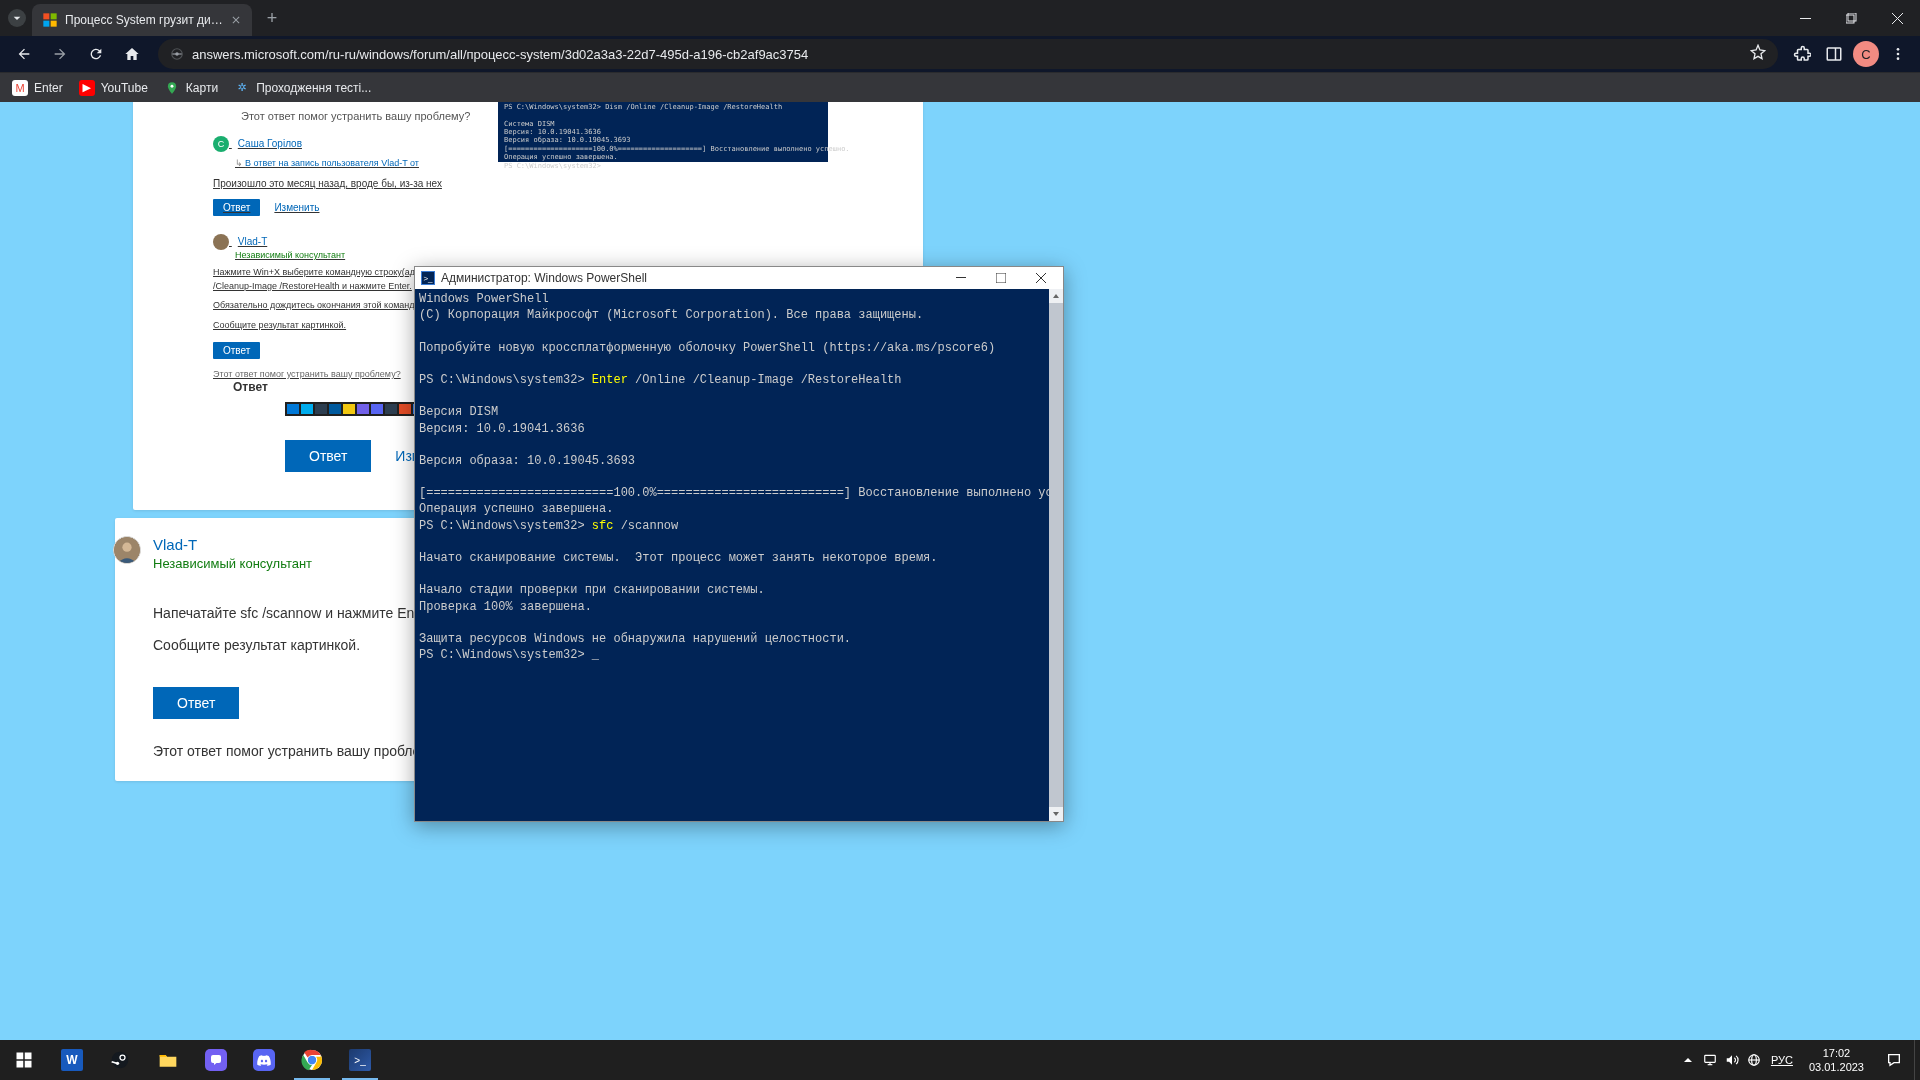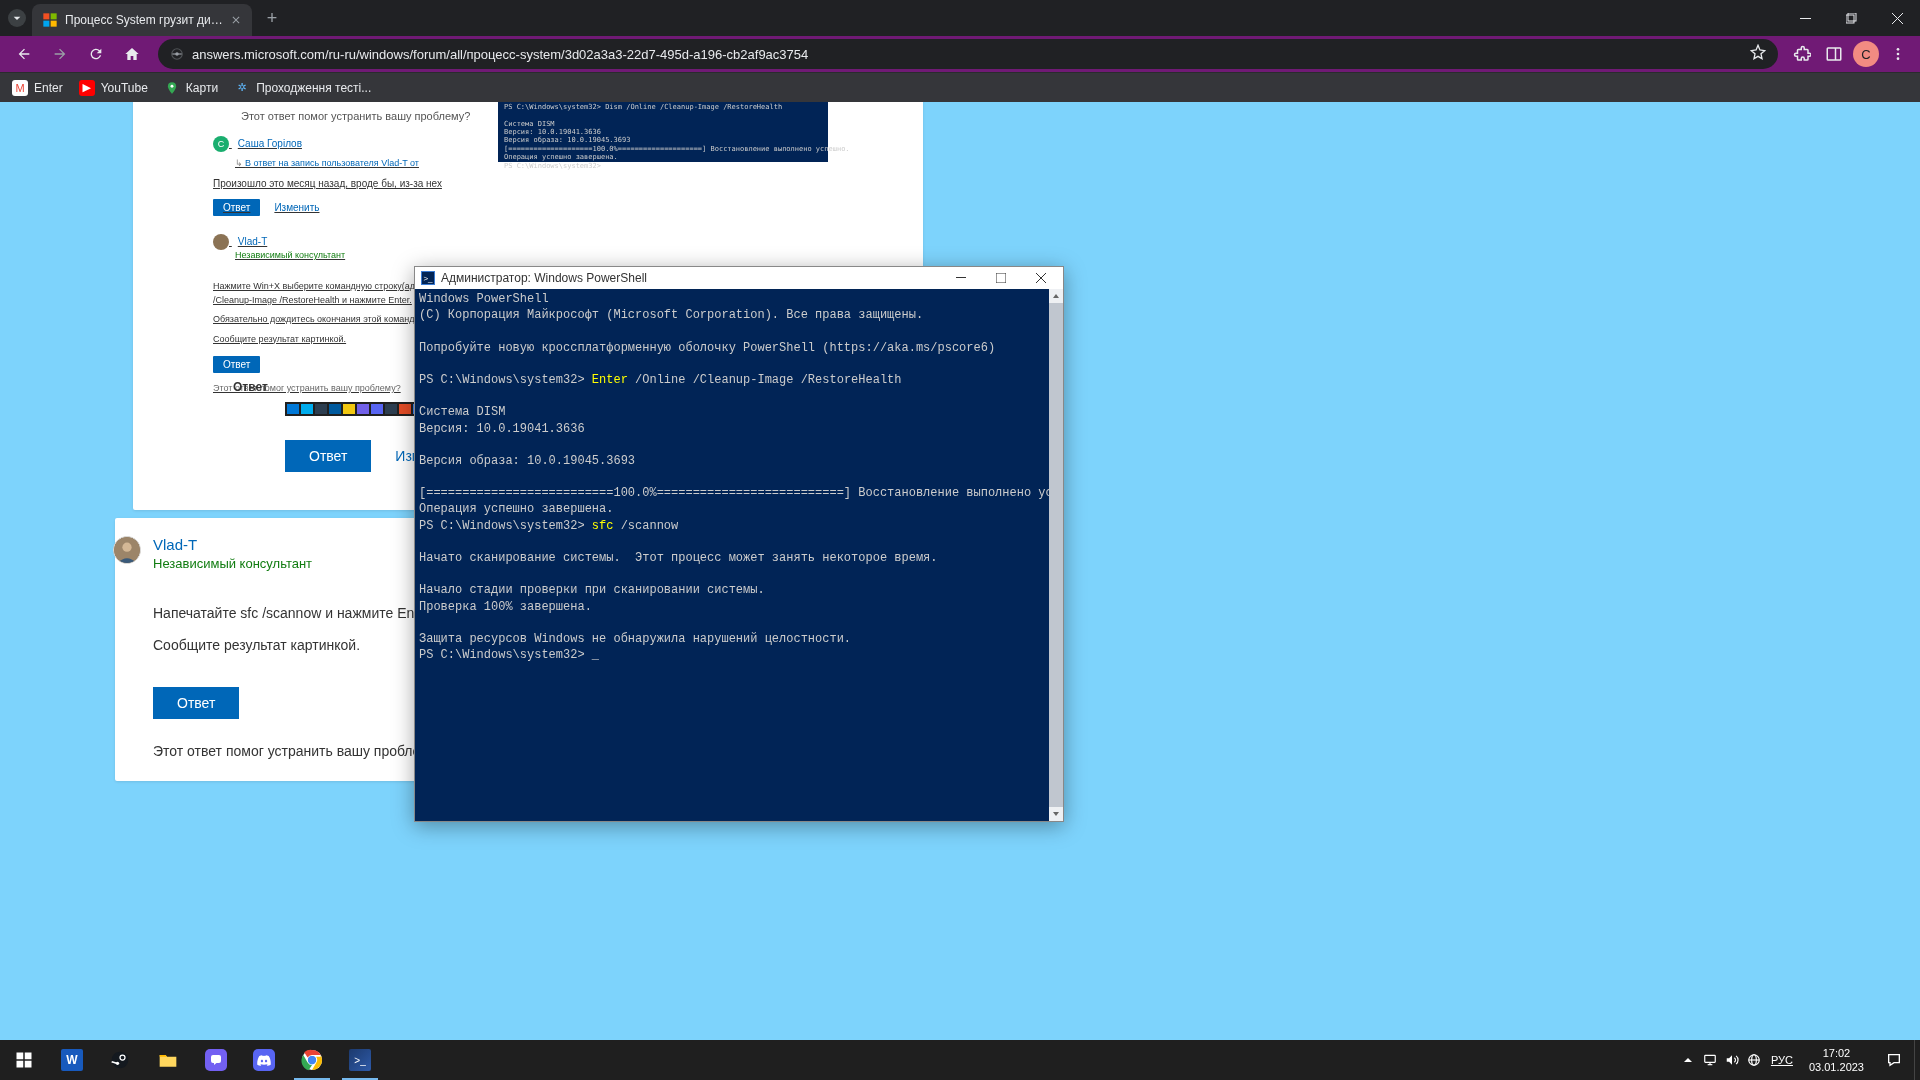--- a/index.html
+++ b/index.html
@@ -9,21 +9,21 @@
   .tab-dropdown { width: 18px; height: 18px; background: #3c4043; border-radius: 50%; display: flex; align-items: center; justify-content: center; margin-right: 6px; cursor: pointer; }
   .tab-dropdown svg { fill: #e8eaed; }
   .chrome-tab { height: 32px; background: #35363a; border-radius: 8px 8px 0 0; display: flex; align-items: center; padding: 0 8px 0 10px; min-width: 200px; max-width: 220px; margin-top: 4px; }
   .chrome-tab .fav { width: 16px; height: 16px; margin-right: 7px; display:flex; align-items:center; justify-content:center;}
   .chrome-tab .title { color: #e8eaed; font-size: 12px; white-space: nowrap; overflow: hidden; text-overflow: ellipsis; flex: 1; }
   .chrome-tab .close { width: 16px; height: 16px; display: flex; align-items: center; justify-content: center; color: #9aa0a6; margin-left: 4px; cursor: pointer; }
   .newtab { width: 28px; height: 28px; display: flex; align-items: center; justify-content: center; color: #9aa0a6; margin-left: 6px; cursor: pointer; font-size: 18px;}
   .window-controls { margin-left: auto; display: flex; height: 36px; }
   .win-btn { width: 46px; display: flex; align-items: center; justify-content: center; color: #e8eaed; cursor: pointer; }
   
-  .chrome-toolbar { height: 36px; background: #701a75; display: flex; align-items: center; padding: 0 8px; gap: 4px; }
+  .chrome-toolbar { height: 36px; background: #0f172a; display: flex; align-items: center; padding: 0 8px; gap: 4px; }
   .nav-btn { width: 32px; height: 32px; border-radius: 50%; display: flex; align-items: center; justify-content: center; cursor: pointer; color: #9aa0a6; }
   .nav-btn.active { color: #e8eaed; }
   .omnibox { flex: 1; height: 30px; background: #202124; border-radius: 15px; display: flex; align-items: center; padding: 0 12px; margin: 0 6px; }
   .omnibox .lock { color: #9aa0a6; margin-right: 8px; display:flex; align-items:center;}
   .omnibox .url { color: #e8eaed; font-size: 13px; white-space: nowrap; overflow: hidden; }
   .omnibox .star { color: #e8eaed; margin-left: auto; }
   .ext-icon { width: 28px; height: 28px; display: flex; align-items: center; justify-content: center; color: #e8eaed; cursor: pointer;}
   .avatar-circle { width: 26px; height: 26px; border-radius: 50%; background: #f28b82; color:#202124; display:flex; align-items:center; justify-content:center; font-size:13px; font-weight:500;}
   
   .bookmarks-bar { height: 30px; background: #35363a; display: flex; align-items: center; padding: 0 12px; gap: 16px; border-top: 1px solid #2a2b2e;}
@@ -235,21 +235,21 @@
       <div style="margin:10px 0 0 0; display:flex; gap:14px; align-items:center;">
         <button class="btn-blue-sm">Ответ</button>
         <span class="link-sm">Изменить</span>
       </div>
     </div>
 
     <div style="margin:18px 0 0 80px; width:280px;" class="small-post">
       <span style="width:16px;height:16px;border-radius:50%;background:#8b7355;display:inline-block;vertical-align:middle;"></span>
       <span style="color:#0067b8則; color:#0067b8; margin-left:6px;">Vlad-T</span>
       <div style="color:#107c10; font-size:9px; margin-left:22px;">Независимый консультант</div>
-      <div style="margin-top:20px; font-size:9px; line-height:1.5;">
+      <div style="margin-top:6px; font-size:9px; line-height:1.5;">
         <div>Нажмите Win+X выберите командную строку(ад</div>
         <div>/Cleanup-Image /RestoreHealth и нажмите Enter.</div>
         <div style="margin-top:6px;">Обязательно дождитесь окончания этой команды</div>
         <div style="margin-top:6px;">Сообщите результат картинкой.</div>
       </div>
       <div style="margin:10px 0 0 0;">
         <button class="btn-blue-sm">Ответ</button>
       </div>
       <div style="margin-top:10px; font-size:9px; color:#666;">Этот ответ помог устранить вашу проблему?</div>
     </div>
@@ -321,21 +321,21 @@
         </div>
     </div>
     <div class="ps-body">
 <pre><span>Windows PowerShell</span>
 <span>(C) Корпорация Майкрософт (Microsoft Corporation). Все права защищены.</span>
 
 <span>Попробуйте новую кроссплатформенную оболочку PowerShell (https://aka.ms/pscore6)</span>
 
 <span>PS C:\Windows\system32&gt; </span><span class="yellow">Enter</span><span> /Online /Cleanup-Image /RestoreHealth</span>
 
-<span>Cистема DISM</span>
+<span>Версия DISM</span>
 <span>Версия: 10.0.19041.3636</span>
 
 <span>Версия образа: 10.0.19045.3693</span>
 
 <span>[==========================100.0%==========================] Восстановление выполнено успешно.</span>
 <span>Операция успешно завершена.</span>
 <span>PS C:\Windows\system32&gt; </span><span class="yellow">sfc</span><span> /scannow</span>
 
 <span>Начато сканирование системы.  Этот процесс может занять некоторое время.</span>
 

